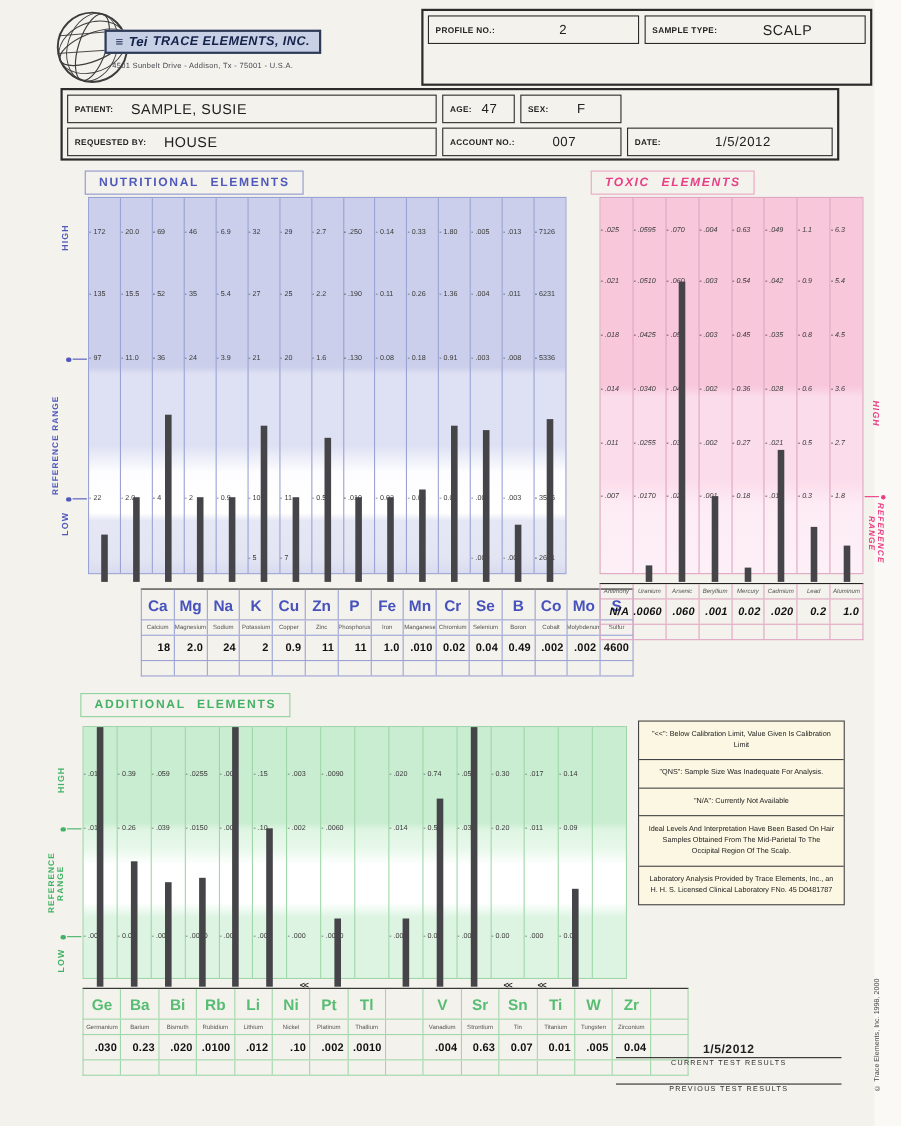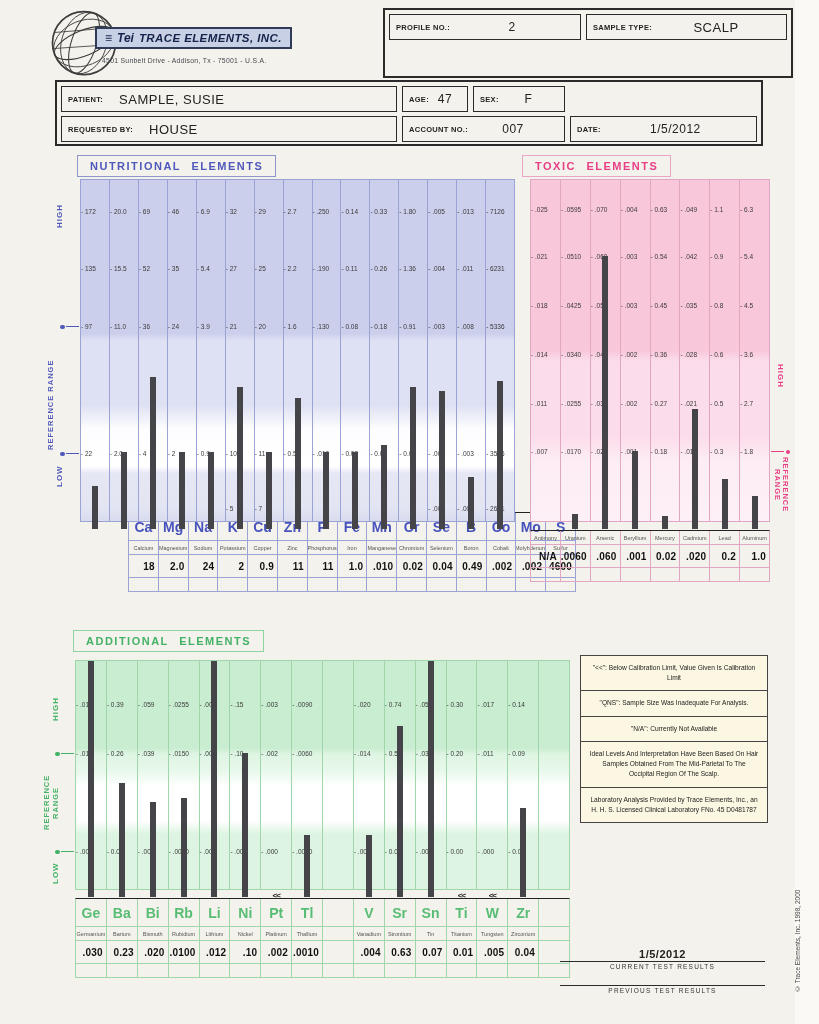--- a/index.html
+++ b/index.html
@@ -23,21 +23,21 @@
   .hcell{border:1.5px solid #2b2b2b;display:flex;align-items:center;box-sizing:border-box;
          height:26px;padding:0 6px;background:transparent;}
   .hcell .flab{font-size:7.5px;font-weight:bold;letter-spacing:.3px;white-space:nowrap;}
   .hcell .fval{flex:1;text-align:center;font-size:12px;letter-spacing:.5px;}
   .hcell .fval.big{font-size:13px;}
   .hcell .fval.left{text-align:left;margin-left:16px;}
 
   
   .chart{position:absolute;}
   .sec0{left:35px;top:155px;width:485px;height:455px;}
-  .sec1{left:520px;top:155px;width:282px;height:455px;}
+  .sec1{left:535px;top:155px;width:282px;height:455px;font-style:italic;}
   .sec2{left:35px;top:630px;width:540px;height:352px;}
 
   .title-tab{position:absolute;top:0;padding:4px 12px;font-size:11px;font-weight:bold;
              letter-spacing:1.5px;word-spacing:6px;border:1px solid;white-space:nowrap;z-index:3;}
   .sec0 .title-tab{left:42px;color:#4f58bb;border-color:#8d96cc;}
   .sec1 .title-tab{left:2px;color:#e83e85;border-color:#eaa5c4;}
   .sec2 .title-tab{left:38px;color:#44b266;border-color:#8fd3a0;}
 
   .plot{position:absolute;display:flex;box-sizing:border-box;z-index:1;}
   .sec0 .plot{left:45px;top:24px;width:435px;height:343px;border:1px solid #9ba3d4;color:#4f58bb;
@@ -75,23 +75,23 @@
   .sec0 .lbl-high{left:20px;top:32px;height:58px;}
   .sec0 .lbl-ref{left:12px;top:186px;height:128px;font-size:7.5px;}
   .sec0 .lbl-low{left:20px;top:300px;height:42px;}
   .sec1 .lbl-high{left:256px;top:196px;height:50px;}
   .sec1 .lbl-ref{left:252px;top:294px;height:72px;font-size:7.5px;}
   .sec2 .lbl-high{left:16px;top:60px;height:38px;}
   .sec2 .lbl-ref{left:8px;top:135px;height:75px;font-size:7.5px;}
   .sec2 .lbl-low{left:16px;top:224px;height:38px;}
 
   .grid-rows{position:absolute;box-sizing:border-box;}
-  .sec0 .grid-rows{left:45px;top:357px;width:496px;padding-left:48px;}
+  .sec0 .grid-rows{left:45px;top:380px;width:496px;padding-left:48px;}
   .sec1 .grid-rows{left:10px;top:375px;width:240px;}
-  .sec2 .grid-rows{left:40px;top:268px;width:495px;}
+  .sec2 .grid-rows{left:40px;top:268px;width:551px;}
   .grid-rows .row{display:flex;box-sizing:border-box;}
   .sec0 .grid-rows .row,.sec0 .grid-rows{border-color:#9ba3d4;}
   .sec1 .grid-rows .row,.sec1 .grid-rows{border-color:#e0a6c2;}
   .sec2 .grid-rows .row,.sec2 .grid-rows{border-color:#a0d7aa;}
   .grid-rows .row{border-bottom:1px solid;border-left:1px solid;border-right:1px solid;}
   .grid-rows .row:first-child{border-top:1px solid;}
   .cell{flex:1;box-sizing:border-box;overflow:hidden;}
   .sec0 .cell{border-right:1px solid #9ba3d4;}
   .sec1 .cell{border-right:1px solid #e0a6c2;}
   .sec2 .cell{border-right:1px solid #a0d7aa;}

